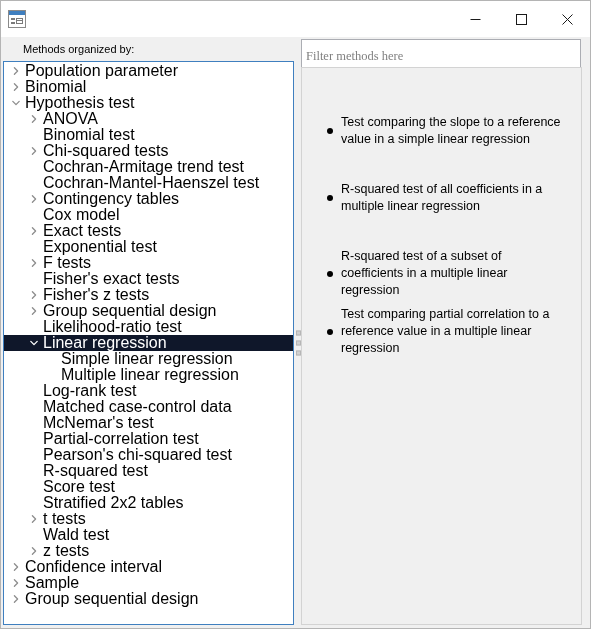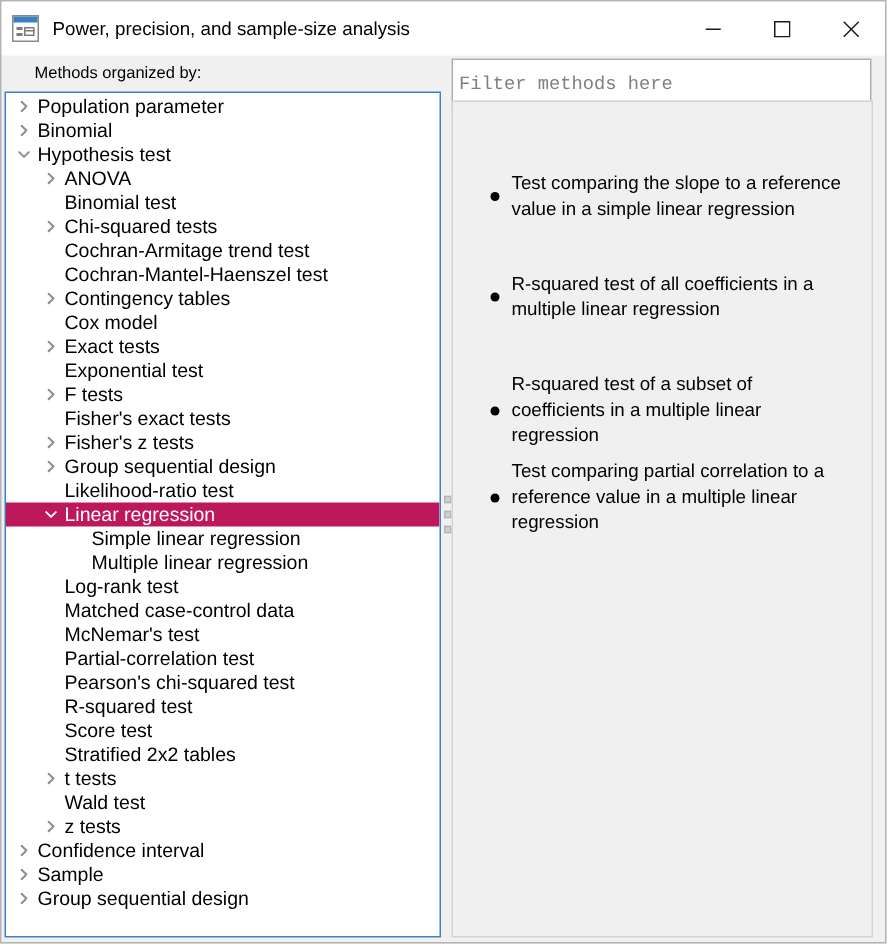--- a/index.html
+++ b/index.html
@@ -119,25 +119,25 @@
     position: absolute;
     left: 0; top: 1px; right: 0; bottom: 0;
   }
   .tree-row {
     position: relative;
     height: 16px;
     line-height: 16px;
     white-space: nowrap;
     display: flex;
     align-items: center;
-    font-size: 13px;
+    font-size: 16px;
     color: #000;
   }
   .tree-row.selected {
-    background: #be185d;
+    background: #0f172a;
     color: #ffffff;
   }
   .tw {
     width: 16px;
     height: 16px;
     flex: 0 0 auto;
     display: flex;
     align-items: center;
     justify-content: center;
   }
@@ -177,21 +177,21 @@
   
   .filter-input {
     position: absolute;
     left: 300px;
     top: 2px;
     width: 280px;
     height: 22px;
     box-sizing: border-box;
     border: 1px solid #abadb3;
     background: #ffffff;
-    font-family: Liberation Mono, monospace;
+    font-family: Liberation Serif, serif;
     font-size: 12.5px;
     color: #000;
     padding: 16px 4px;
     outline: none;
   }
   .filter-input::placeholder { color: #808080; opacity: 1; }
 
   .results-panel {
     position: absolute;
     left: 300px;
@@ -235,21 +235,20 @@
 <div class="window">
 
   <div class="titlebar">
     <div class="app-icon">
       <div class="bar"></div>
       <div class="r1"></div>
       <div class="r2"></div>
       <div class="r3"></div>
       <div class="r4"></div>
     </div>
-    <div class="title-text">Power, precision, and sample-size analysis</div>
     <div class="titlebar-spacer"></div>
 
     <div class="win-btn">
       <svg width="11" height="11" viewBox="0 0 11 11">
         <line x1="0.5" y1="5.5" x2="10.5" y2="5.5" stroke="#1a1a1a" stroke-width="1"></line>
       </svg>
     </div>
     <div class="win-btn">
       <svg width="11" height="11" viewBox="0 0 11 11">
         <rect x="0.5" y="0.5" width="10" height="10" fill="none" stroke="#1a1a1a" stroke-width="1"></rect>

